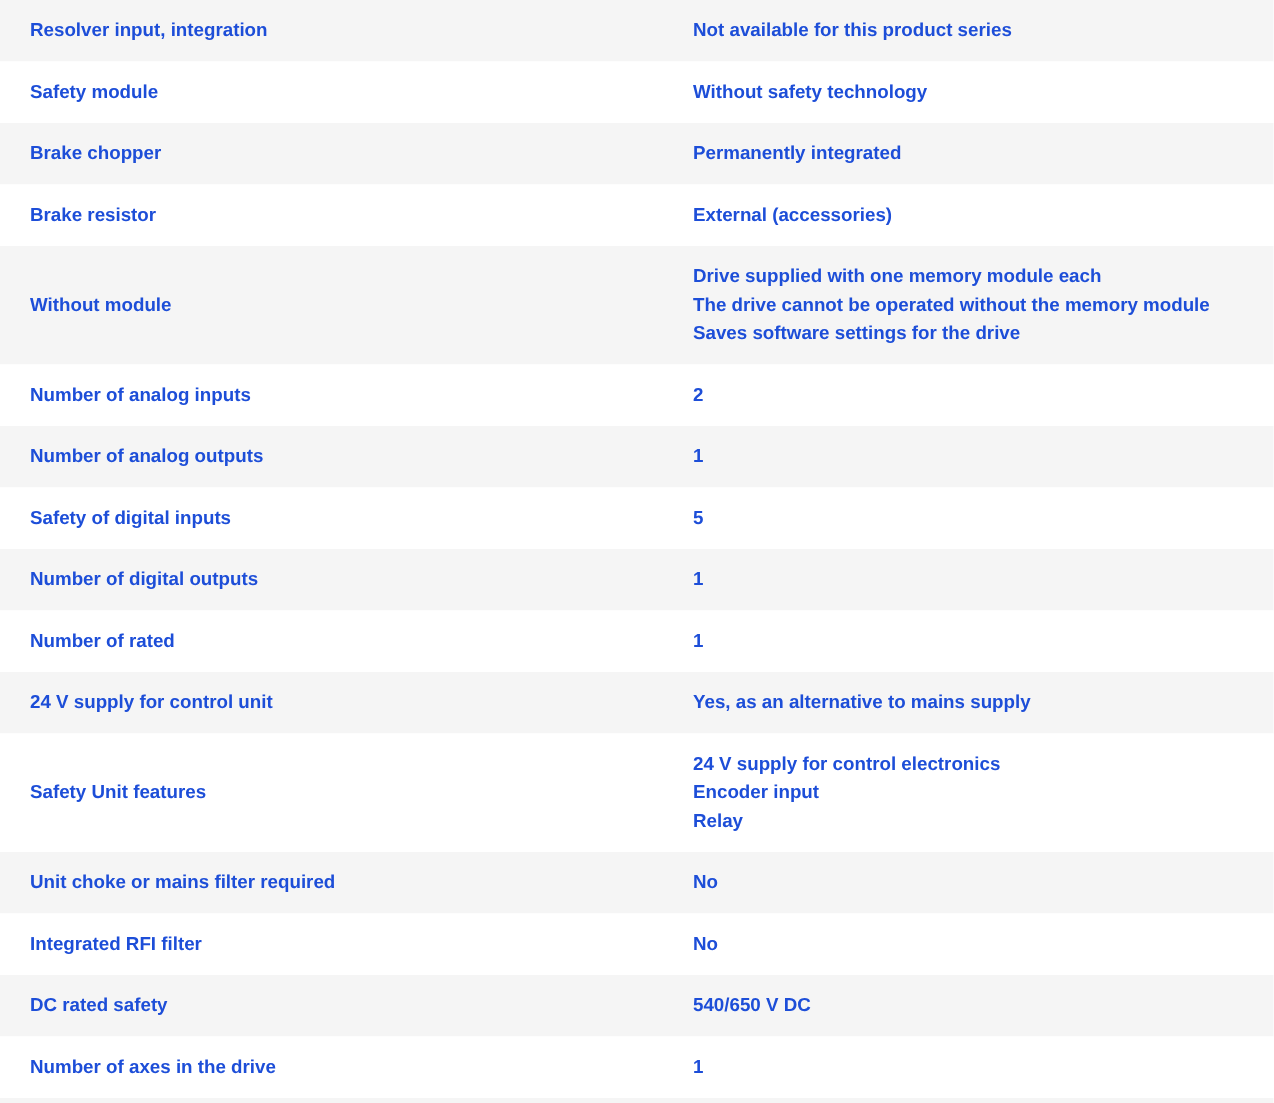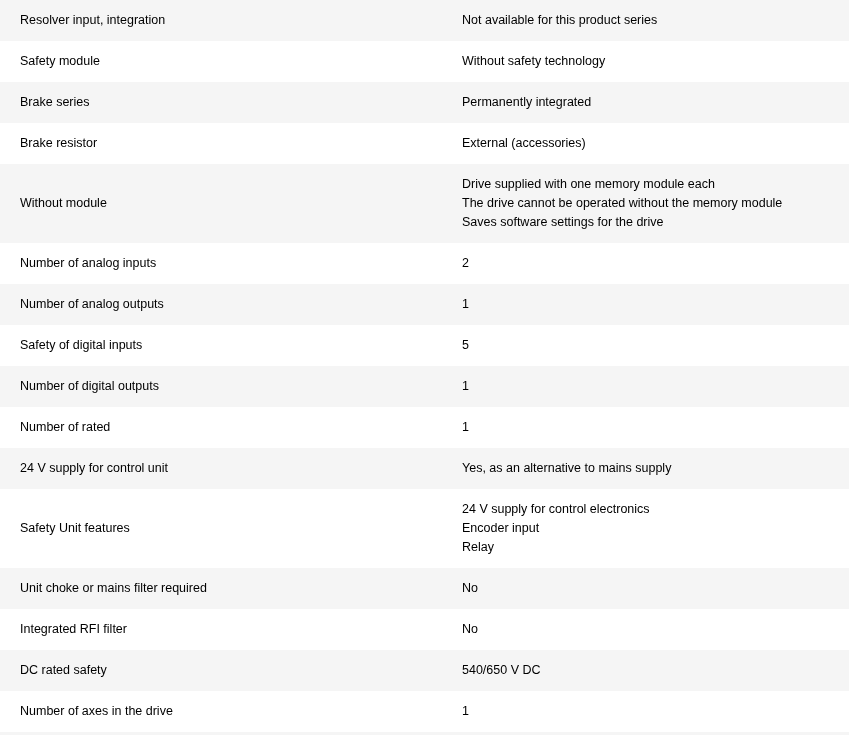--- a/index.html
+++ b/index.html
@@ -22,22 +22,22 @@
     background: #f5f5f5;
   }
   .spec-table tr.stripe-white {
     background: #ffffff;
   }
   .spec-table td {
     padding: 0;
     vertical-align: middle;
     font-size: 12.5px;
     line-height: 19px;
-    color: #000000;
-    font-weight: 400;
+    color: #1d4ed8;
+    font-weight: 700;
   }
   .spec-table td.label-cell {
     width: 430px;
     padding: 11px 12px 11px 20px;
   }
   .spec-table td.value-cell {
     width: 419px;
     padding: 11px 20px 11px 0;
   }
   .value-line {
@@ -60,21 +60,21 @@
           <span class="value-line">Not available for this product series</span>
         </td>
       </tr>
       <tr class="stripe-white">
         <td class="label-cell">Safety module</td>
         <td class="value-cell">
           <span class="value-line">Without safety technology</span>
         </td>
       </tr>
       <tr class="stripe-gray">
-        <td class="label-cell">Brake series</td>
+        <td class="label-cell">Brake chopper</td>
         <td class="value-cell">
           <span class="value-line">Permanently integrated</span>
         </td>
       </tr>
       <tr class="stripe-white">
         <td class="label-cell">Brake resistor</td>
         <td class="value-cell">
           <span class="value-line">External (accessories)</span>
         </td>
       </tr>

